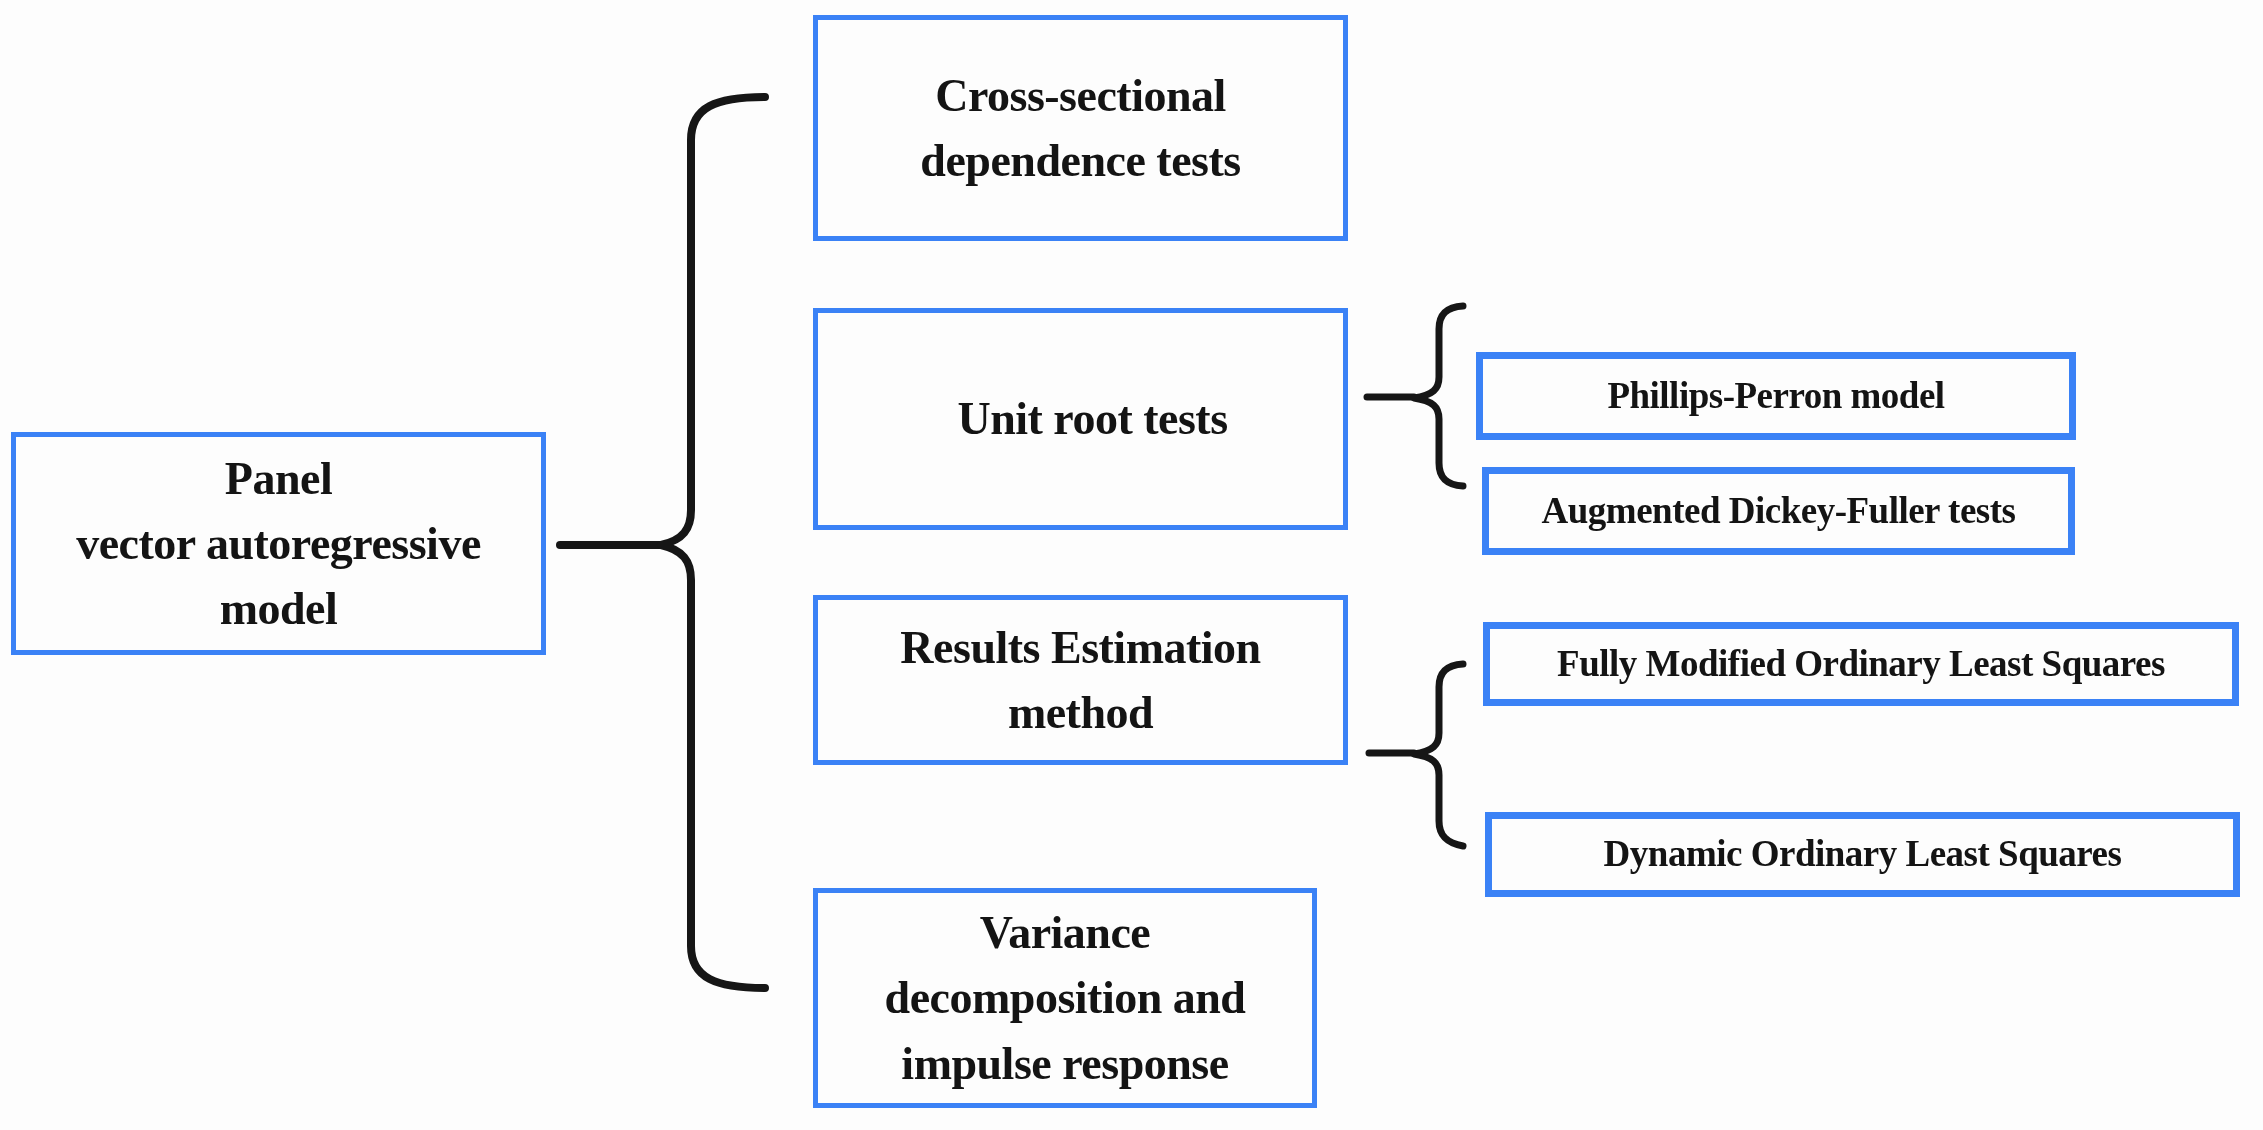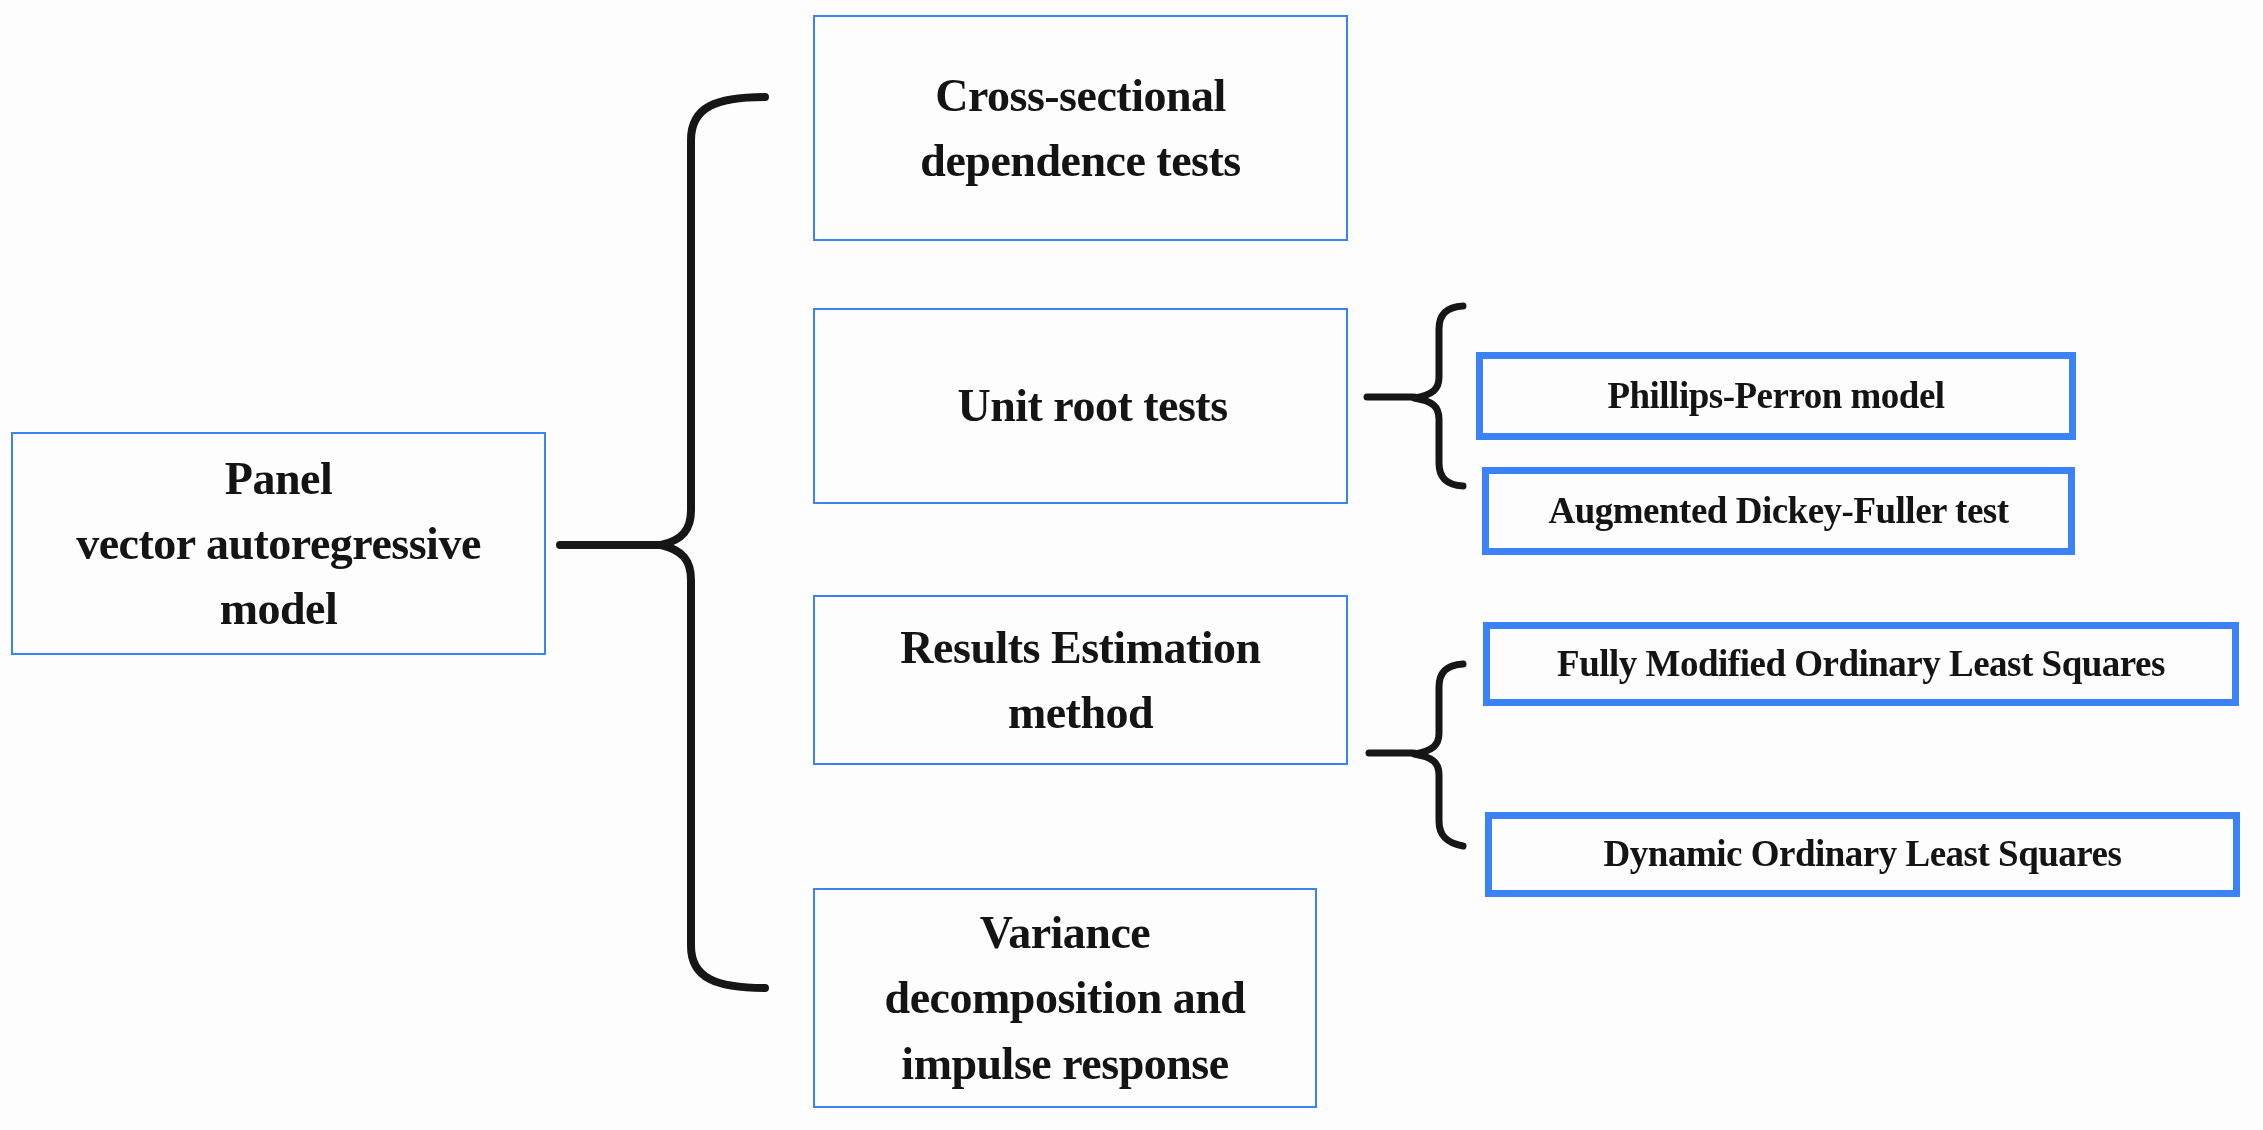--- a/index.html
+++ b/index.html
@@ -14,21 +14,21 @@
   }
   .connector-layer {
     position: absolute;
     left: 0; top: 0;
     width: 2263px; height: 1130px;
   }
   .node {
     position: absolute;
     box-sizing: border-box;
     background: #fdfdfd;
-    border: 2px solid #3b82f6;
+    border: 5px solid #3b82f6;
     display: flex;
     align-items: center;
     justify-content: center;
     text-align: center;
     font-weight: 700;
     white-space: pre-line;
     letter-spacing: -0.5px;
   }
   .node.main {
     font-size: 46px;
@@ -67,31 +67,31 @@
              L 1439,821 C 1439,836 1447,843 1463,846"></path>
   </svg>
 
   <div class="node main" style="left:11px; top:432px; width:535px; height:223px;">Panel
 vector autoregressive
 model</div>
 
   <div class="node main" style="left:813px; top:15px; width:535px; height:226px;">Cross-sectional
 dependence tests</div>
 
-  <div class="node main" style="left:813px; top:308px; width:535px; height:196px;padding-left:24px;">Unit root tests</div>
+  <div class="node main" style="left:813px; top:308px; width:535px; height:222px;padding-left:24px;">Unit root tests</div>
 
   <div class="node main" style="left:813px; top:595px; width:535px; height:170px;">Results Estimation
 method</div>
 
   <div class="node main" style="left:813px; top:888px; width:504px; height:220px;">Variance
 decomposition and
 impulse response</div>
 
 
   <div class="node leaf" style="left:1476px; top:352px; width:600px; height:88px;">Phillips-Perron model</div>
 
-  <div class="node leaf" style="left:1482px; top:467px; width:593px; height:88px;">Augmented Dickey-Fuller test</div>
+  <div class="node leaf" style="left:1482px; top:467px; width:593px; height:88px;">Augmented Dickey-Fuller tests</div>
 
   <div class="node leaf" style="left:1483px; top:622px; width:756px; height:84px;">Fully Modified Ordinary Least Squares</div>
 
   <div class="node leaf" style="left:1485px; top:812px; width:755px; height:85px;text-align:center;">Dynamic Ordinary Least Squares</div>
 
 </div>
 
 </body></html>

